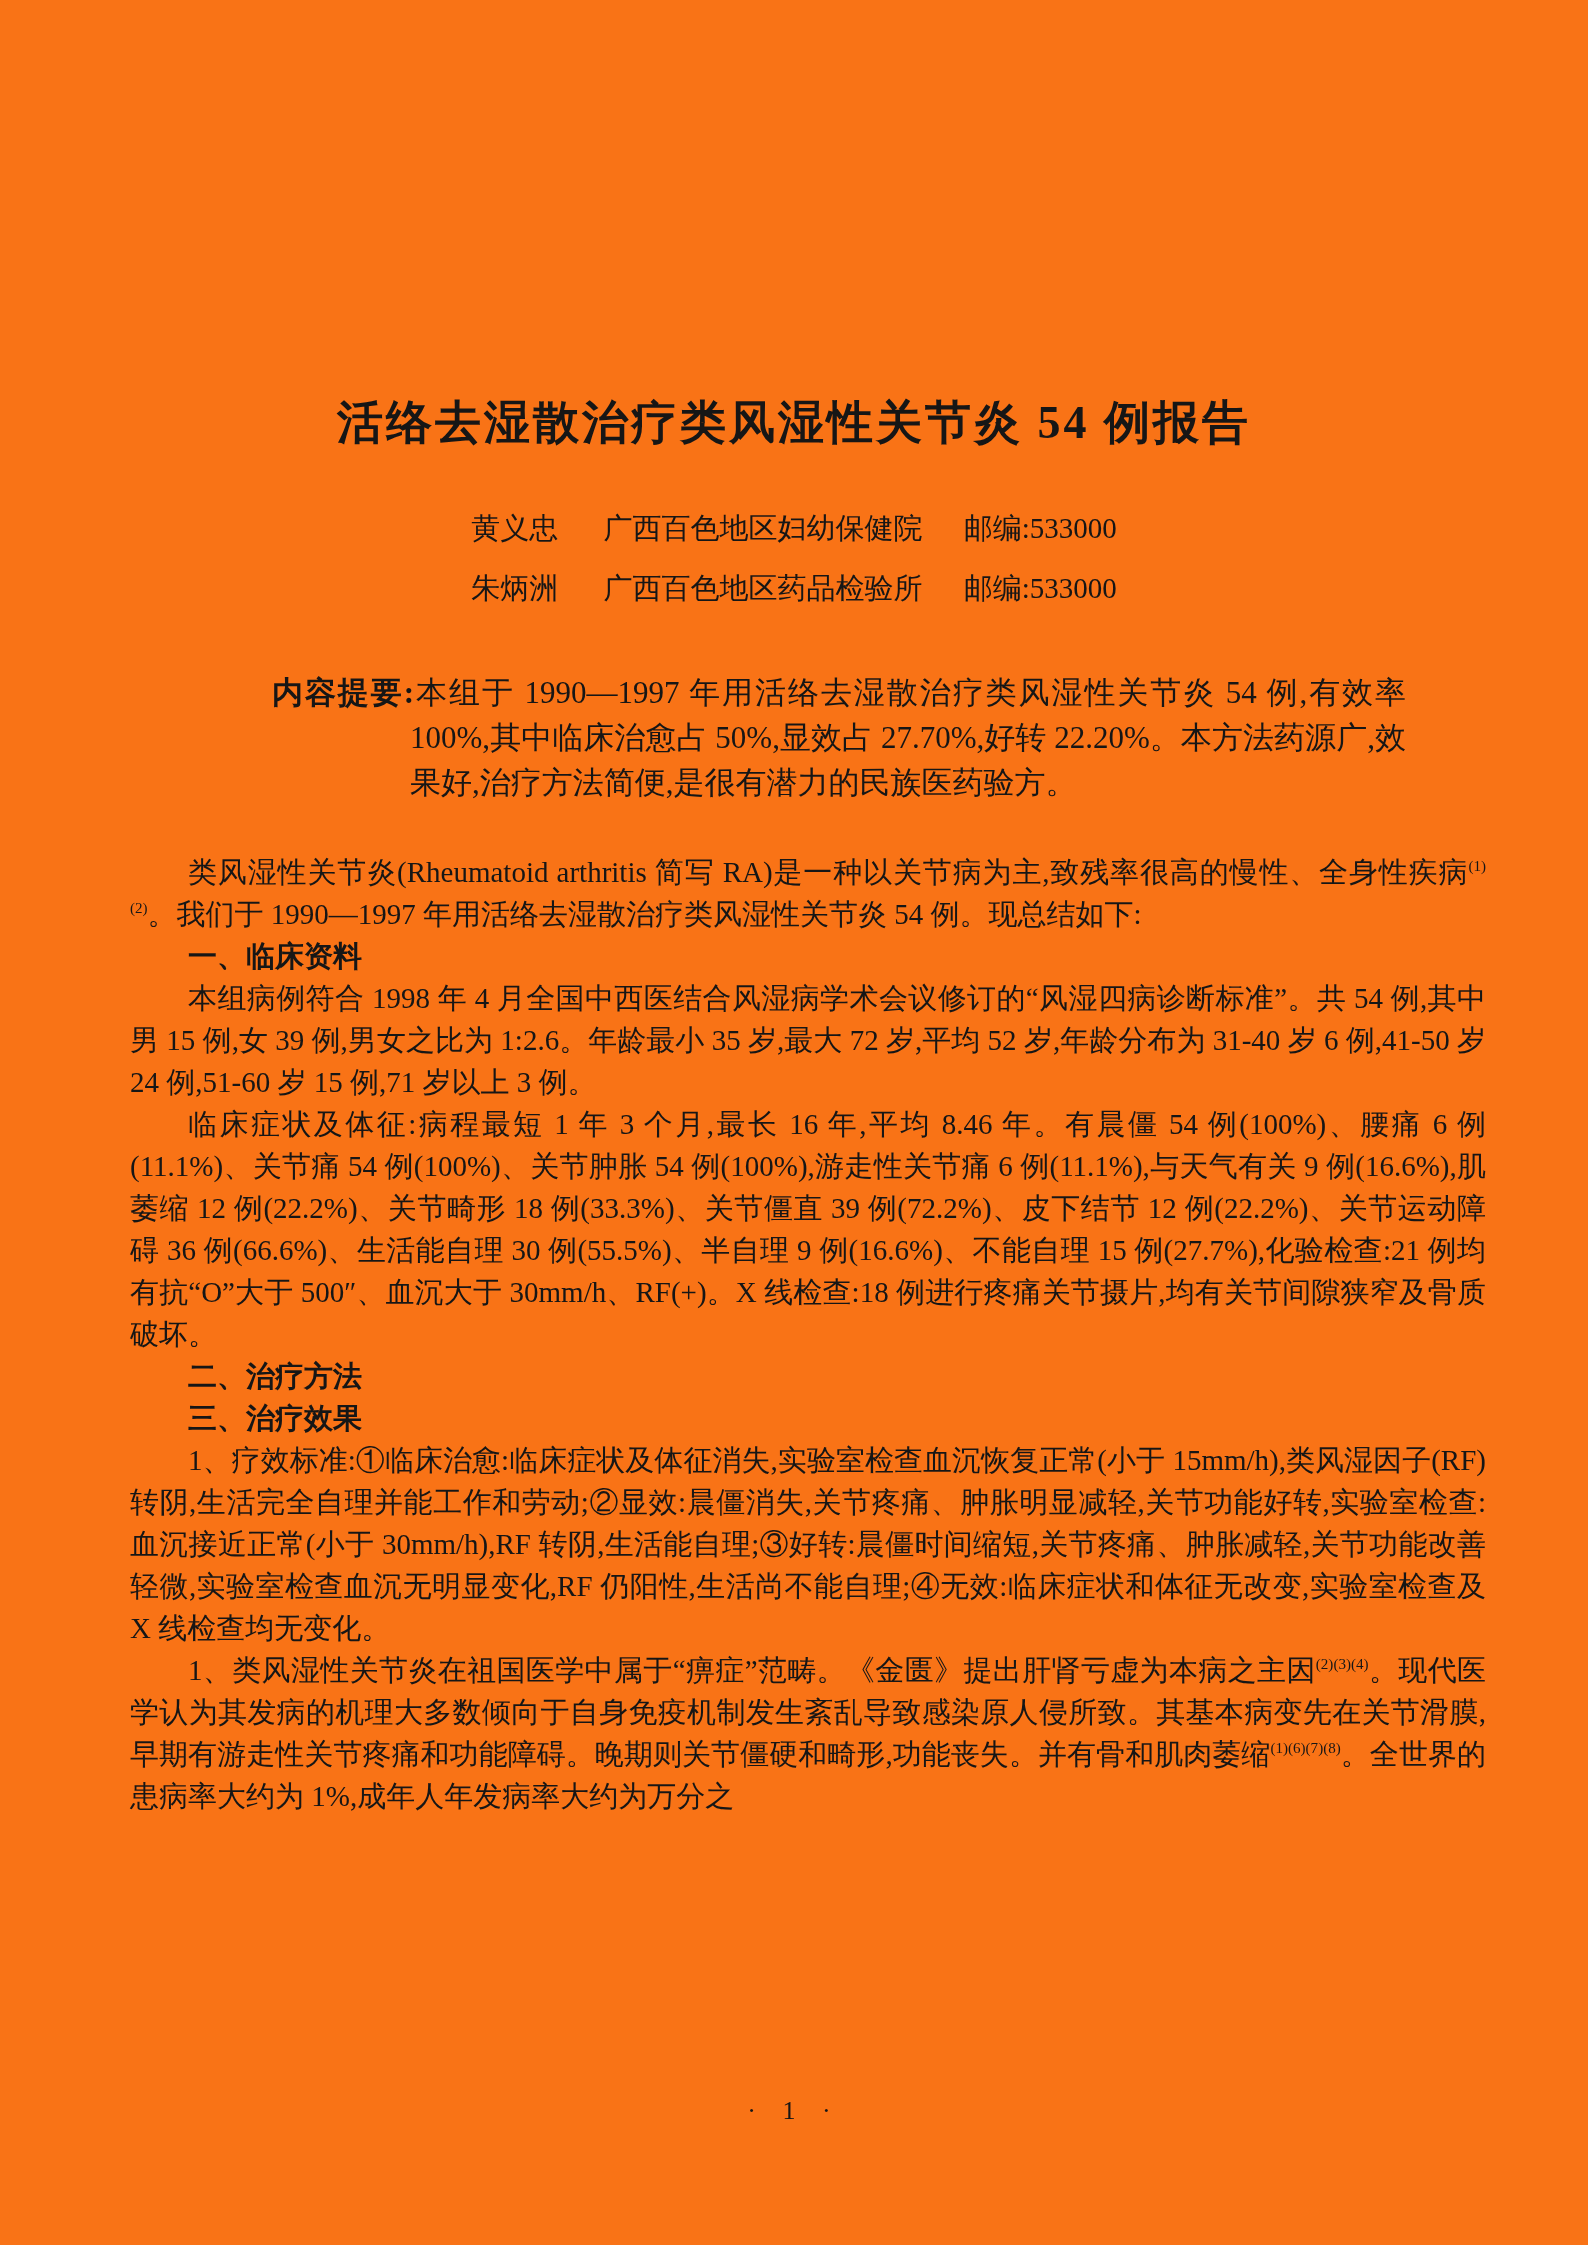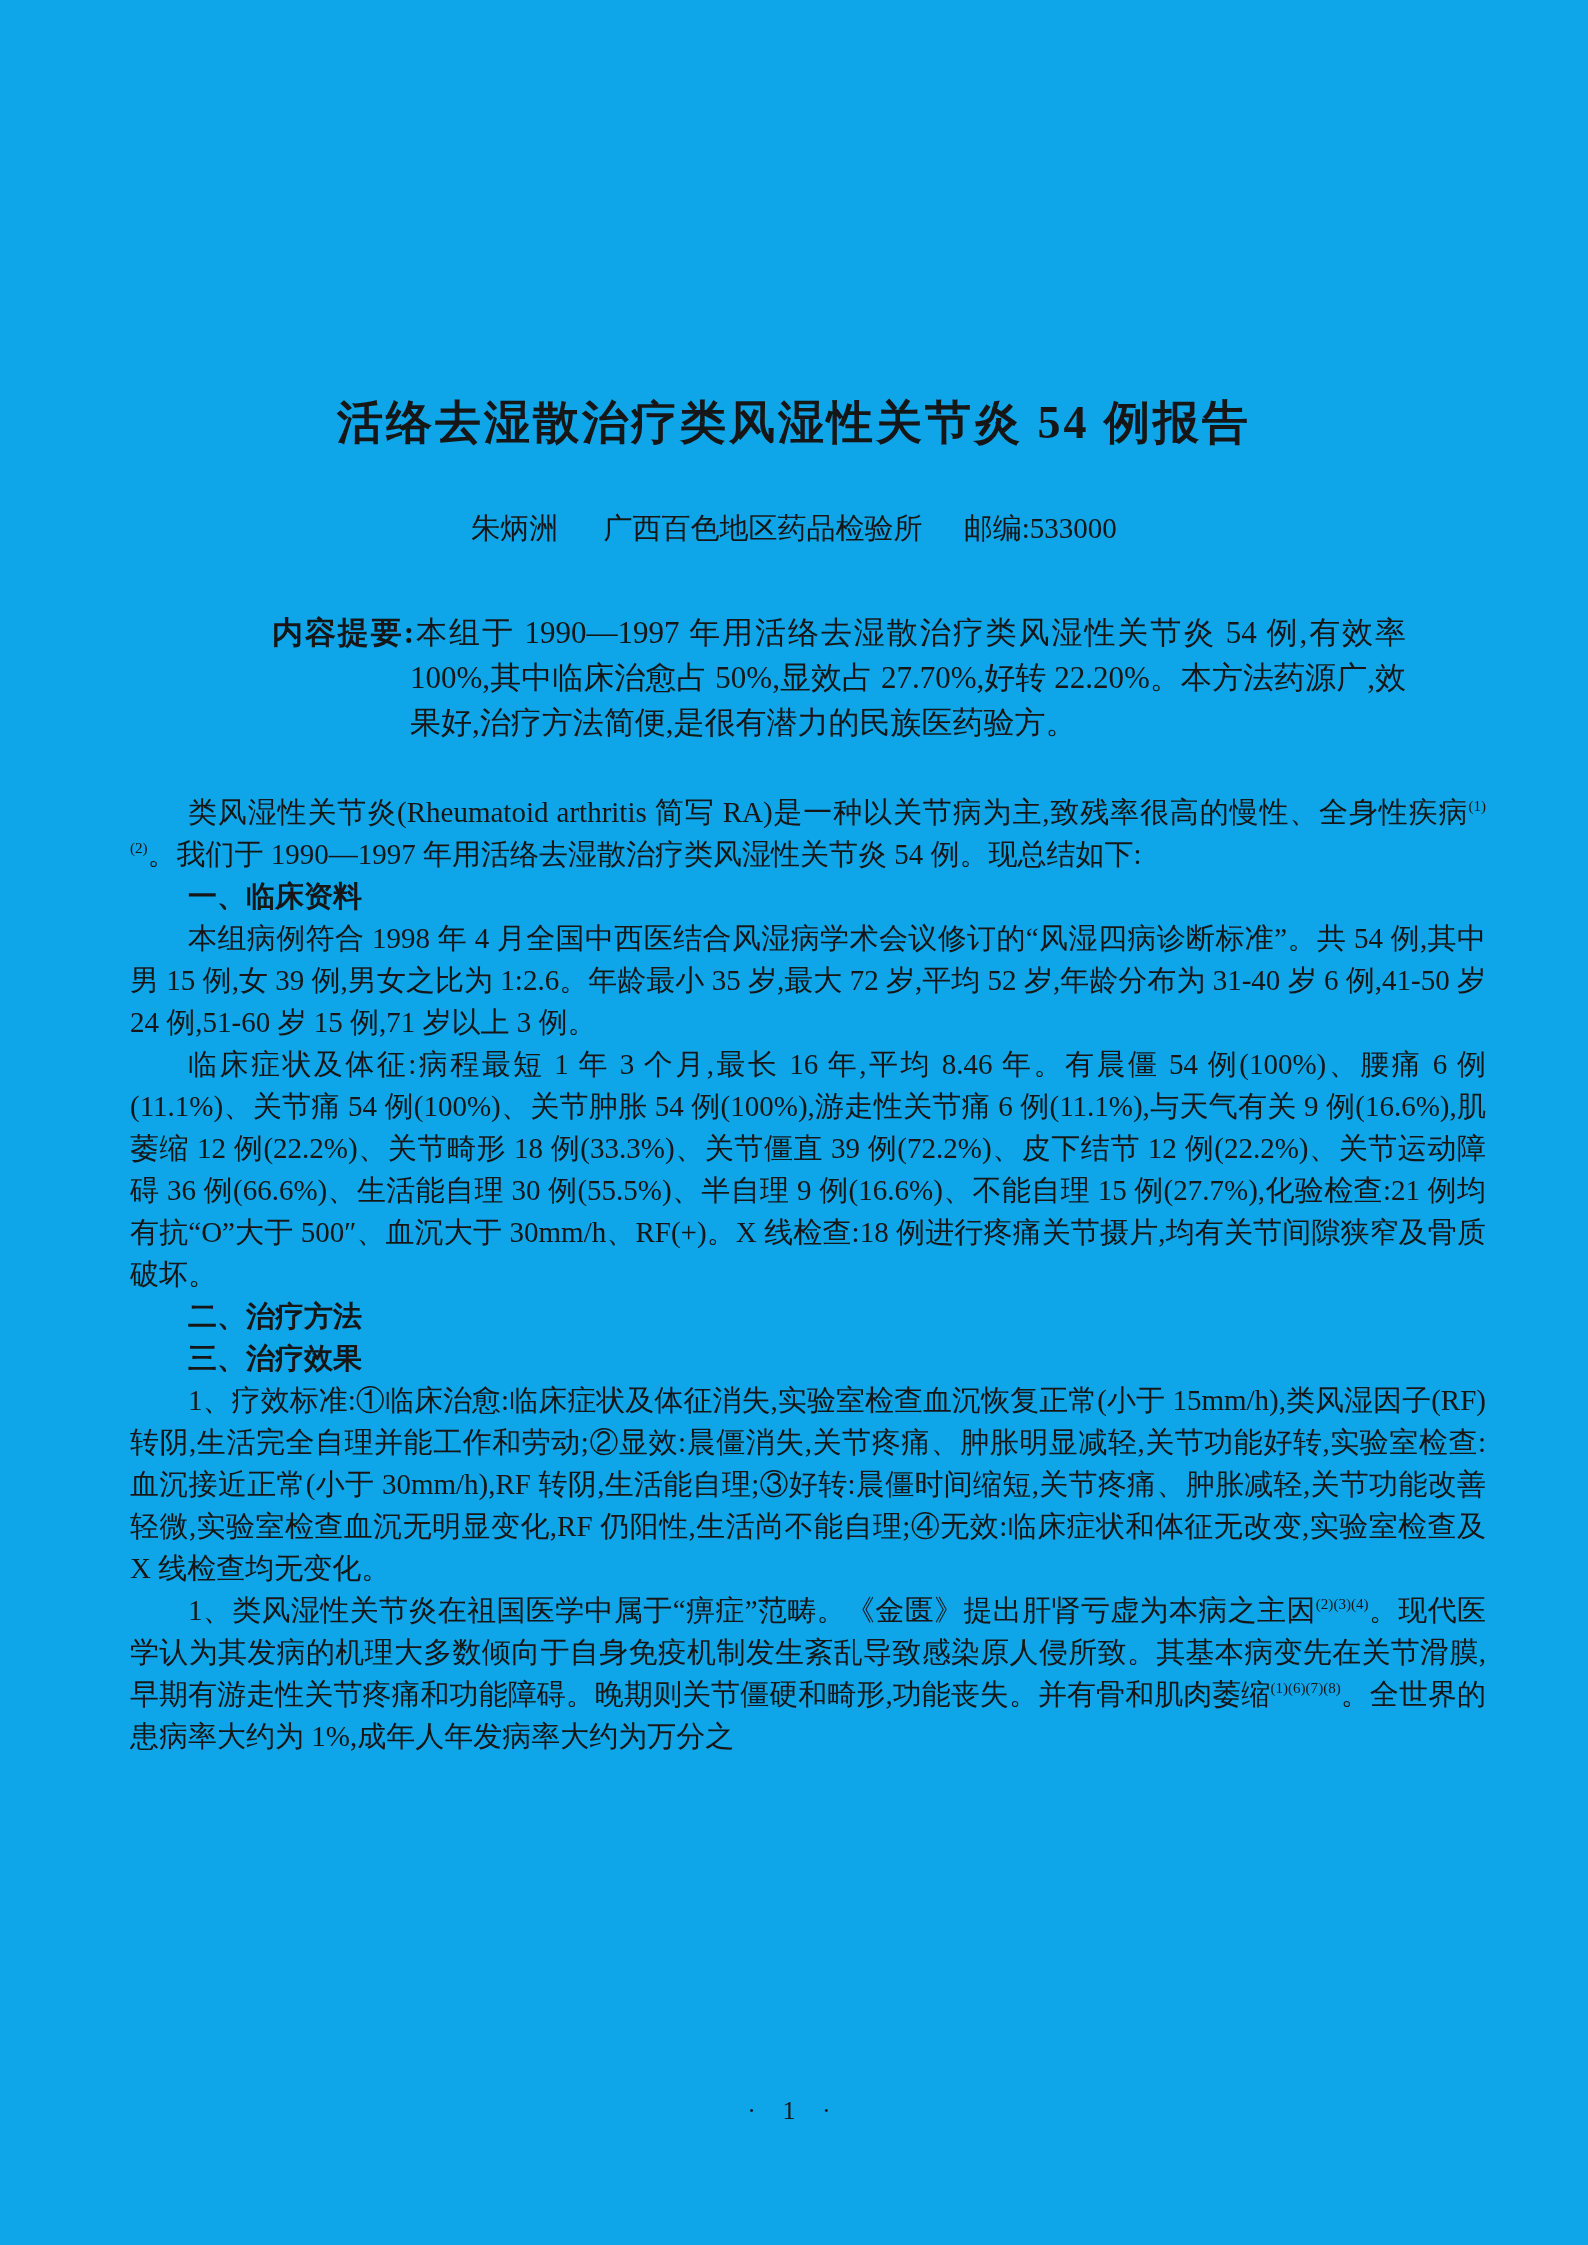--- a/index.html
+++ b/index.html
@@ -1,19 +1,19 @@
 <!DOCTYPE html>
 <html><head>
 <meta charset="utf-8">
 <style>
   html, body { margin:0; padding:0; background:#ffffff; }
   .sheet {
     position:relative;
     width:1588px; height:2245px;
-    background:#0ea5e9;
+    background:#f97316;
     color:#161616;
     font-family:"Liberation Serif", "DejaVu Serif", serif;
     overflow:hidden;
   }
   .title {
     margin:0;
     padding-top:392px;
     font-size:46px;
     font-weight:bold;
     text-align:center;
@@ -51,20 +51,25 @@
 </style>
 </head>
 <body>
 
 <div class="sheet">
 
   <h1 class="title">活络去湿散治疗类风湿性关节炎 54 例报告</h1>
 
   <div class="authors">
     <div class="author-line">
+      <span>黄义忠</span>
+      <span class="author-affiliation">广西百色地区妇幼保健院</span>
+      <span class="author-postcode">邮编:533000</span>
+    </div>
+    <div class="author-line">
       <span>朱炳洲</span>
       <span class="author-affiliation">广西百色地区药品检验所</span>
       <span class="author-postcode">邮编:533000</span>
     </div>
   </div>
 
   <div class="abstract"><span class="abs-label">内容提要:</span><span>本组于 1990—1997 年用活络去湿散治疗类风湿性关节炎 54 例,有效率 100%,其中临床治愈占 50%,显效占 27.70%,好转 22.20%。本方法药源广,效果好,治疗方法简便,是很有潜力的民族医药验方。</span></div>
 
   <div class="body">
       <p class="para"><span>类风湿性关节炎(Rheumatoid arthritis 简写 RA)是一种以关节病为主,致残率很高的慢性、全身性疾病</span><sup>(1)(2)</sup><span>。我们于 1990—1997 年用活络去湿散治疗类风湿性关节炎 54 例。现总结如下:</span></p>

